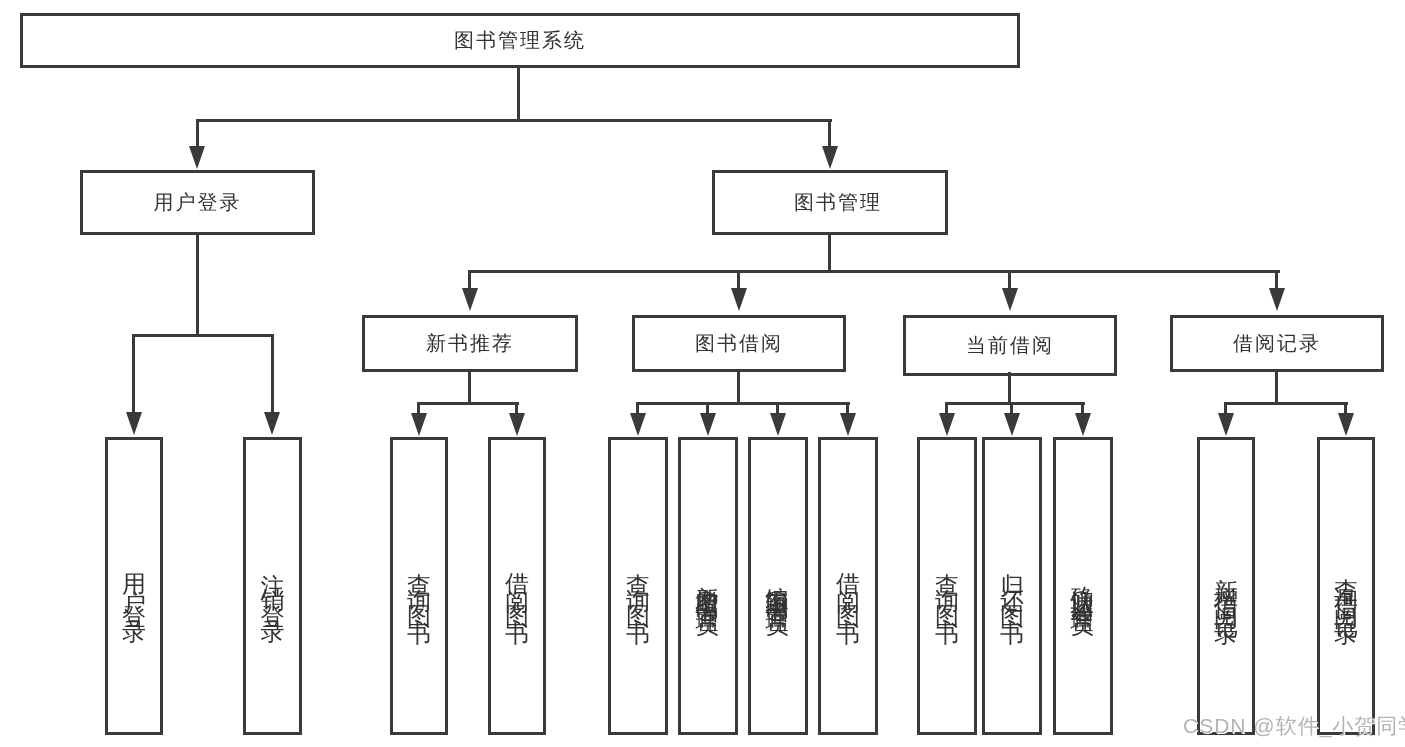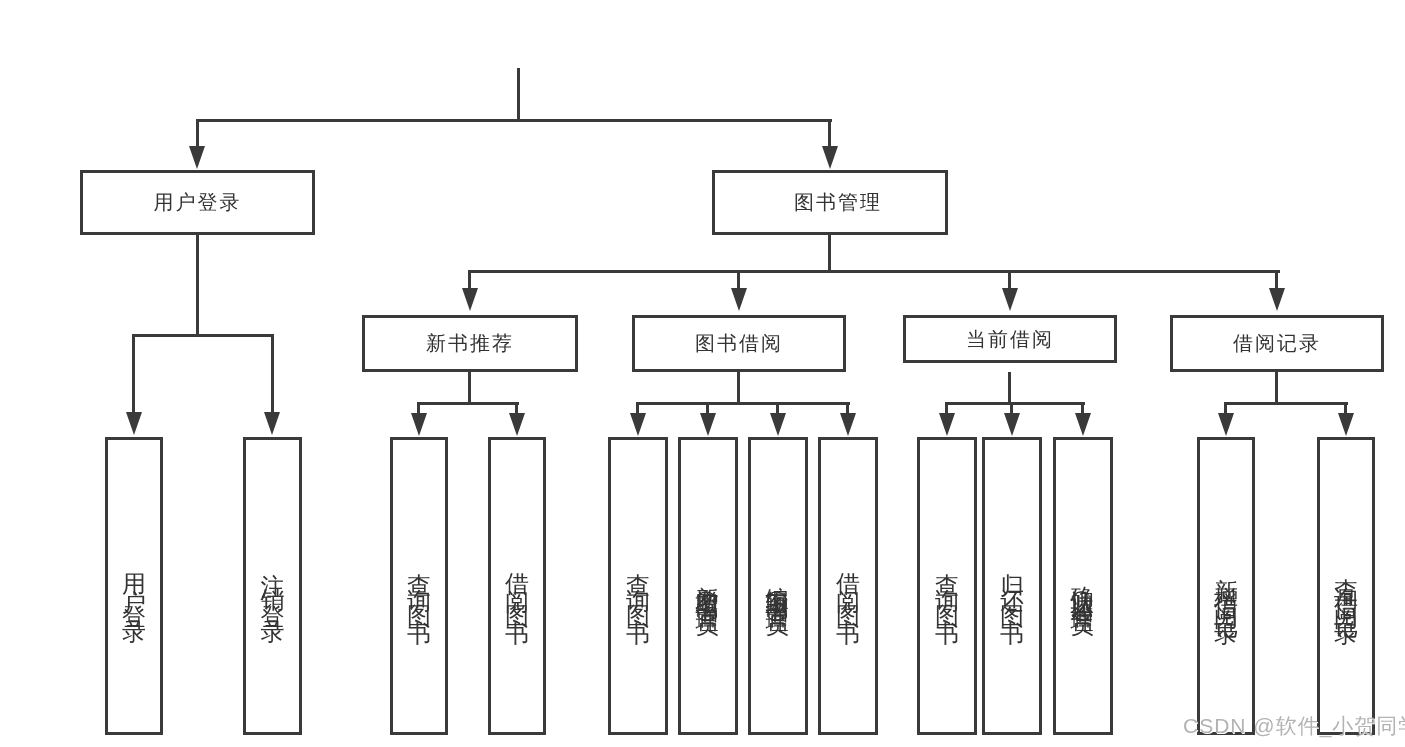--- a/index.html
+++ b/index.html
@@ -48,21 +48,21 @@
     text-shadow: 1px 1px 0 #ffffff;
     white-space: nowrap;
   }
 
   
   .b-root  { left: 20px;   top: 13px;  width: 1000px; height: 55px; }
   .b-login { left: 80px;   top: 170px; width: 235px;  height: 65px; }
   .b-mgmt  { left: 712px;  top: 170px; width: 236px;  height: 65px; padding-left: 16px; }
   .b-l3a   { left: 362px;  top: 315px; width: 216px;  height: 57px; }
   .b-l3b   { left: 632px;  top: 315px; width: 214px;  height: 57px; }
-  .b-l3c   { left: 903px;  top: 315px; width: 214px;  height: 48px; }
+  .b-l3c   { left: 903px;  top: 315px; width: 214px;  height: 61px; }
   .b-l3d   { left: 1170px; top: 315px; width: 214px;  height: 57px; }
 
   .lf1  { left: 105px;  top: 437px; width: 58px; height: 298px; }
   .lf2  { left: 243px;  top: 437px; width: 59px; height: 298px; }
   .lf3  { left: 390px;  top: 437px; width: 58px; height: 298px; }
   .lf4  { left: 488px;  top: 437px; width: 58px; height: 298px; }
   .lf5  { left: 608px;  top: 437px; width: 60px; height: 298px; }
   .lf6  { left: 678px;  top: 437px; width: 60px; height: 298px; }
   .lf7  { left: 748px;  top: 437px; width: 60px; height: 298px; }
   .lf8  { left: 818px;  top: 437px; width: 60px; height: 298px; }
@@ -70,20 +70,21 @@
   .lf10 { left: 982px;  top: 437px; width: 60px; height: 298px; }
   .lf11 { left: 1053px; top: 437px; width: 60px; height: 298px; }
   .lf12 { left: 1197px; top: 437px; width: 58px; height: 298px; }
   .lf13 { left: 1317px; top: 437px; width: 58px; height: 298px; }
 </style>
 </head>
 <body>
 
 <div class="canvas">
 
+  <div class="box hbox b-root">图书管理系统</div>
 
   <div class="line" style="left:517px;top:68px;width:3px;height:53px;"></div>
   <div class="line" style="left:196px;top:119px;width:636px;height:3px;"></div>
   <div class="line" style="left:196px;top:119px;width:3px;height:29px;"></div>
   <div class="arrow" style="left:189px;top:146px;"></div>
   <div class="line" style="left:828px;top:119px;width:3px;height:29px;"></div>
   <div class="arrow" style="left:822px;top:146px;"></div>
 
   <div class="box hbox b-login">用户登录</div>
   <div class="box hbox b-mgmt">图书管理</div>

